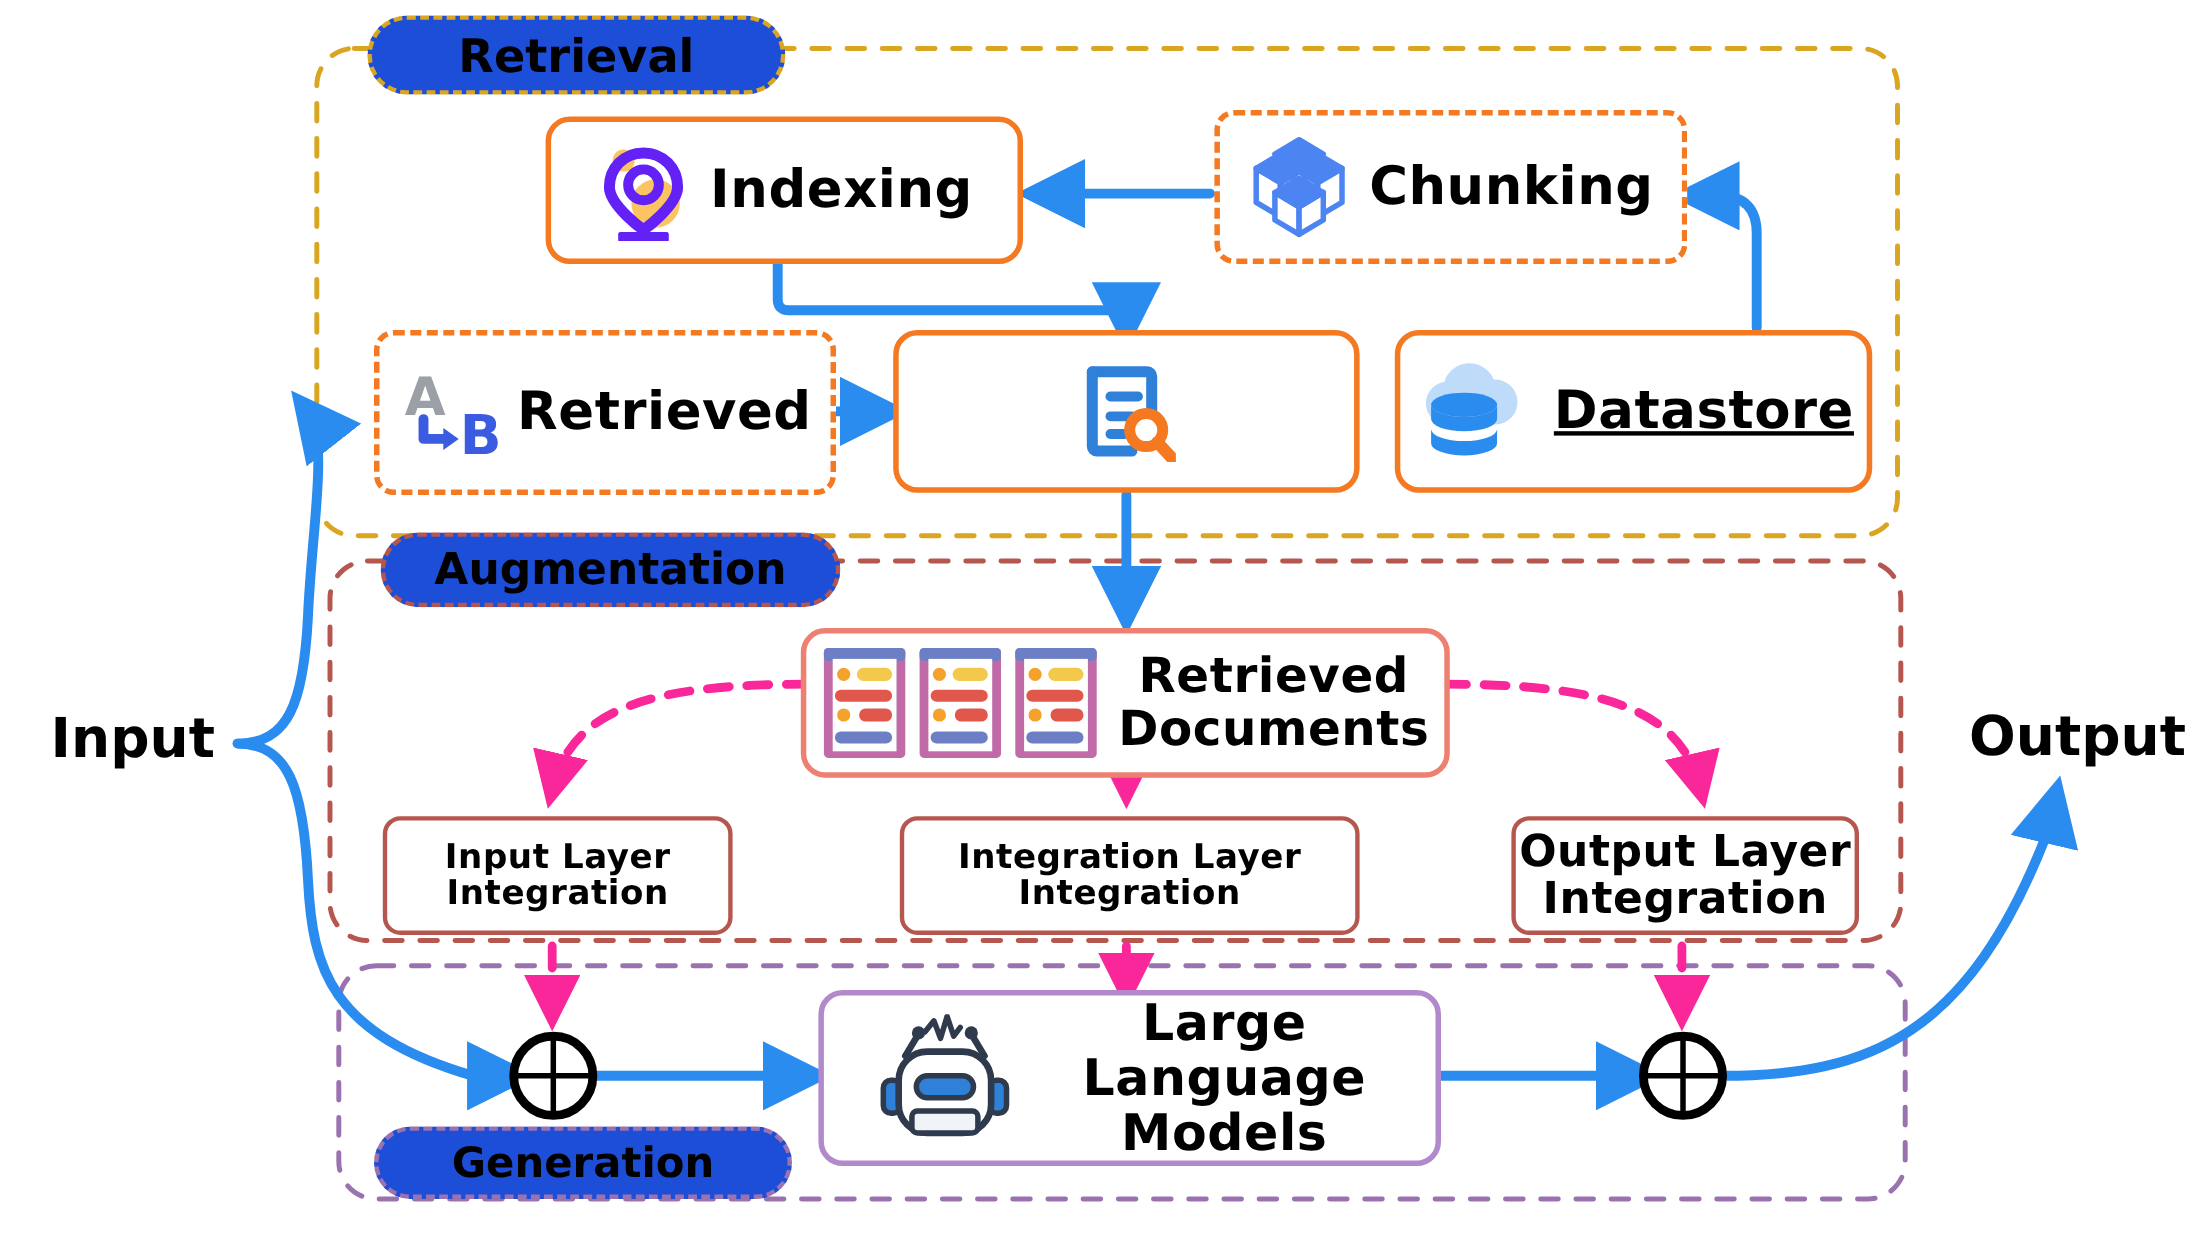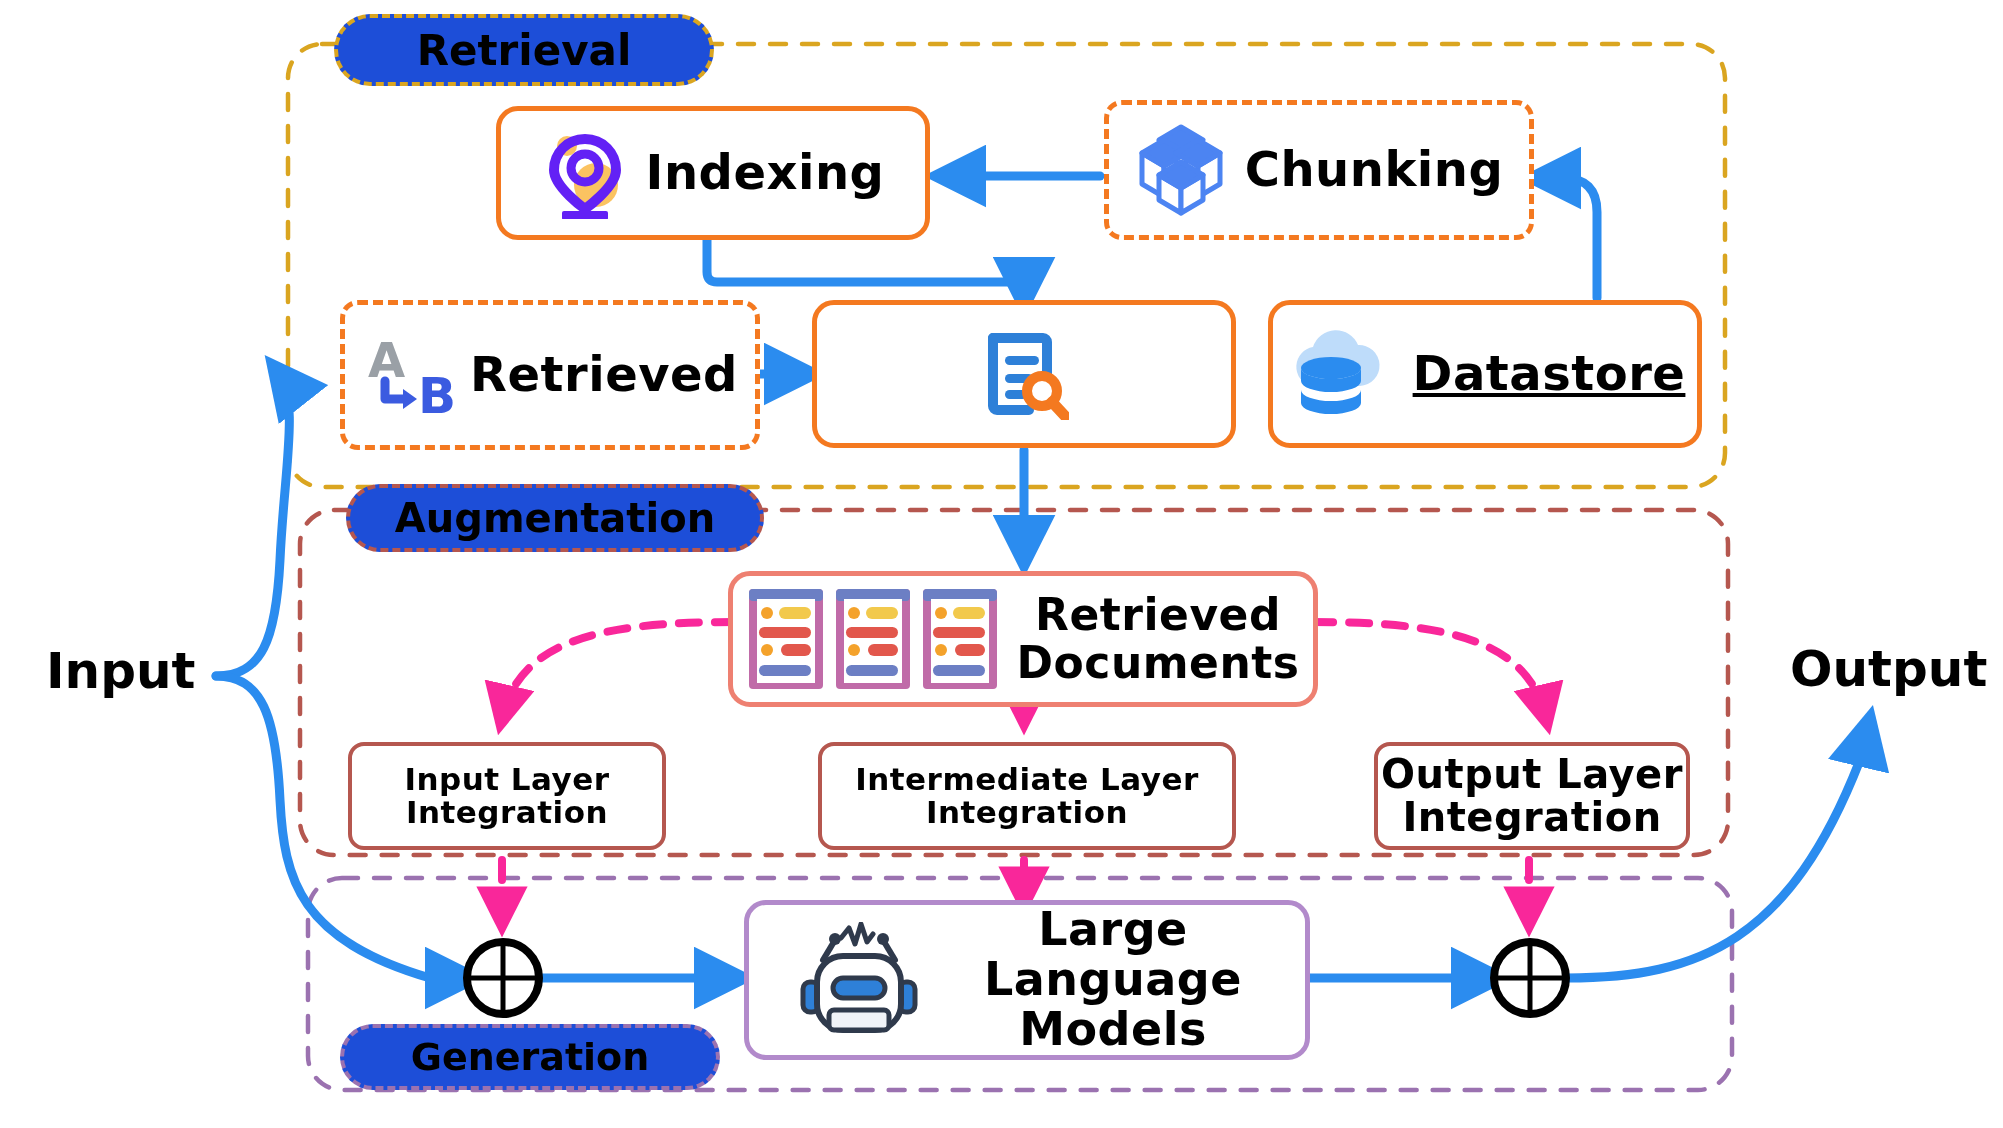--- a/index.html
+++ b/index.html
@@ -245,21 +245,21 @@
 
     <div class="box box-solid-brick" style="left:348px;top:742px;width:318px;height:108px;border-radius:16px;">
       <div class="lbl" style="font-size:31px;">
         <div>Input Layer</div>
         <div>Integration</div>
       </div>
     </div>
 
     <div class="box box-solid-brick" style="left:818px;top:742px;width:418px;height:108px;border-radius:16px;">
       <div class="lbl" style="font-size:31px;">
-        <div>Intermediate Layer</div>
+        <div>Integration Layer</div>
         <div>Integration</div>
       </div>
     </div>
 
     <div class="box box-solid-brick" style="left:1374px;top:742px;width:316px;height:108px;border-radius:16px;">
       <div class="lbl" style="font-size:40px;">
         <div>Output Layer</div>
         <div>Integration</div>
       </div>
     </div>

